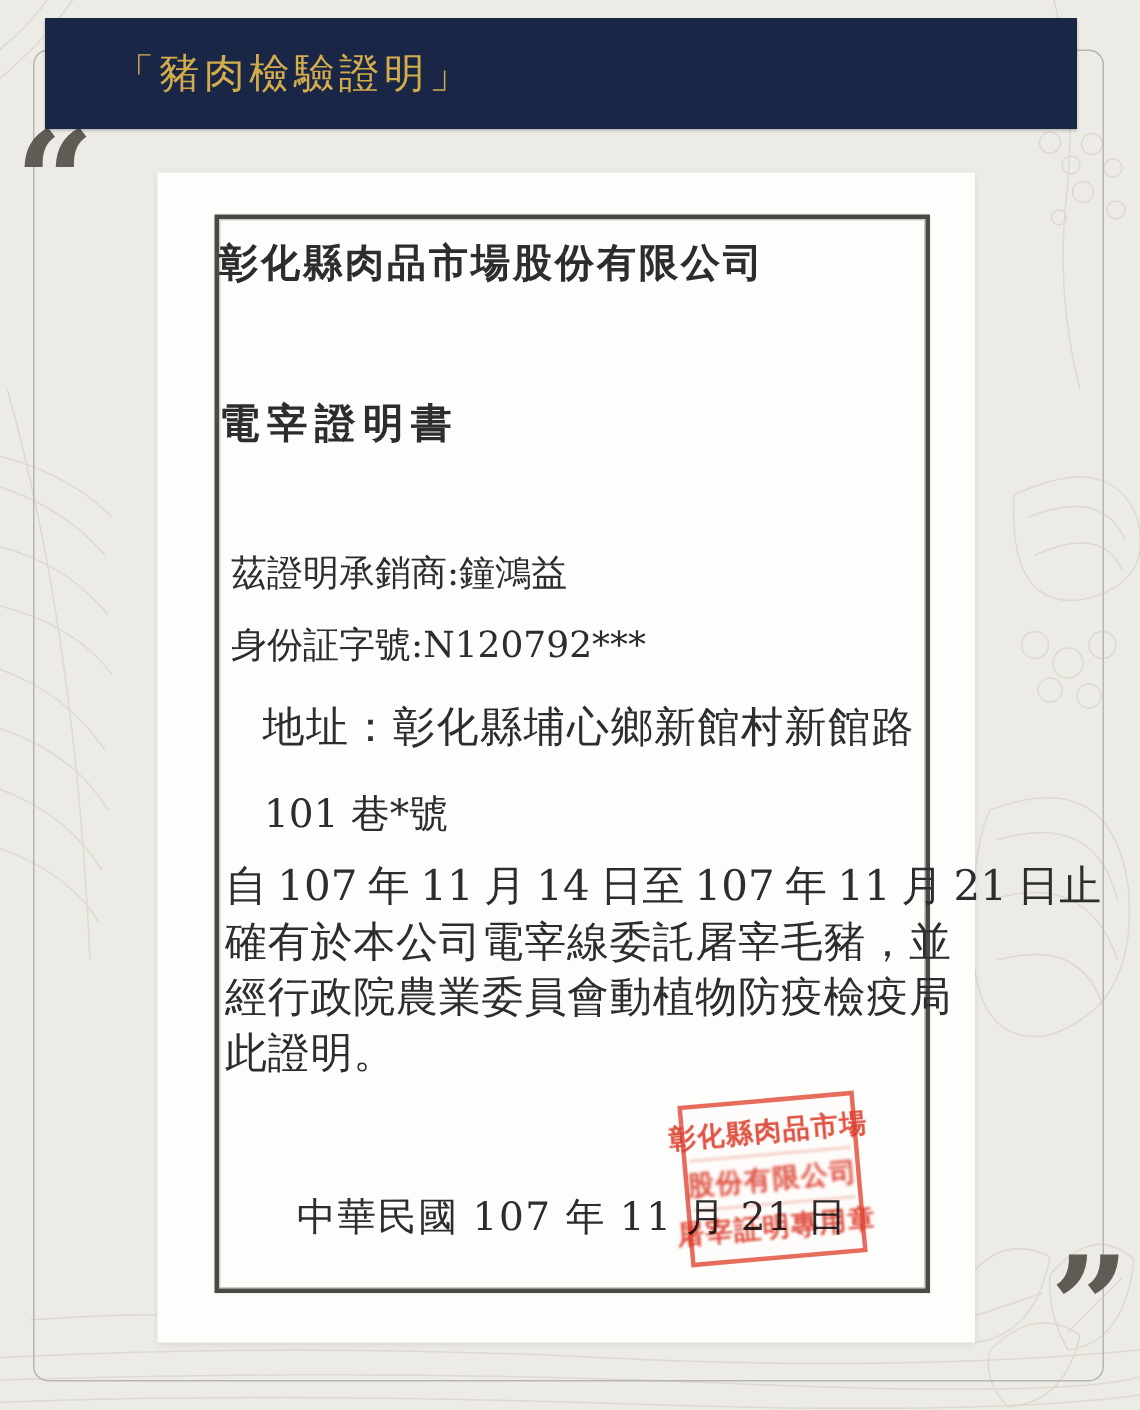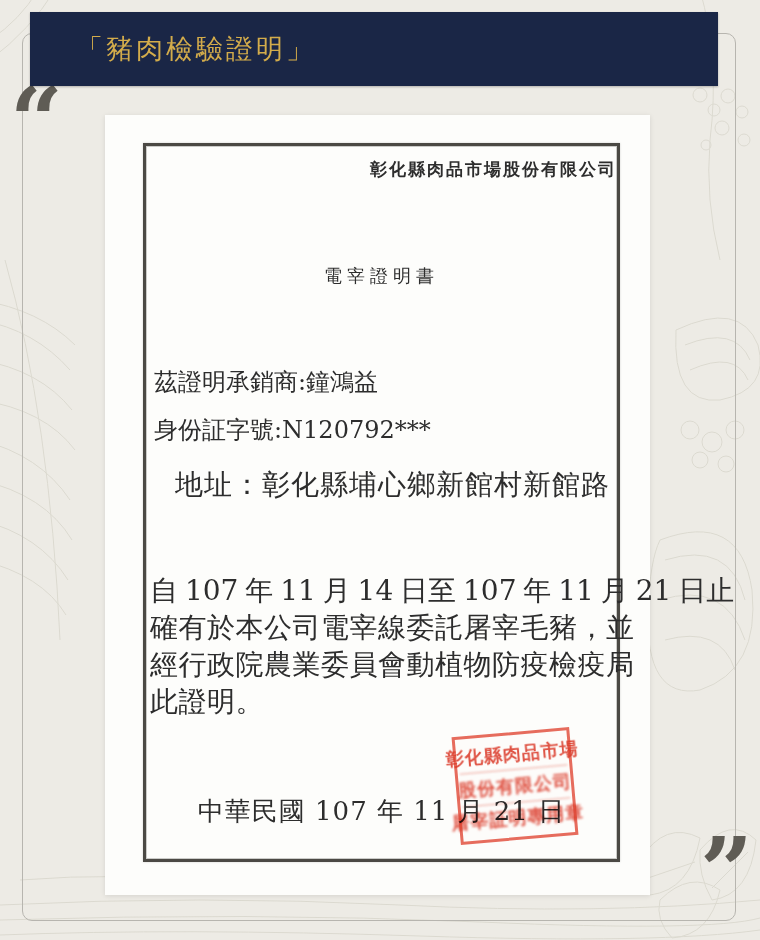--- a/index.html
+++ b/index.html
@@ -51,25 +51,25 @@
 
   
   .certificate {
     position:absolute; left:143px; top:143px; width:477px; height:719px;
     border:3px solid #4b4944; background:#fdfdfb; z-index:3;
     box-shadow:inset 0 0 0 1px rgba(90,88,82,.30), 0 0 2px rgba(0,0,0,.18);
     color:#2d2d2d;
   }
   .cert-company {
     position:absolute; top:12px; left:0; width:100%;
-    text-align:right; font-size:17px; letter-spacing:2px; font-weight:600;
+    text-align:left; font-size:26px; letter-spacing:2px; font-weight:600;
   }
   .cert-doctitle {
     position:absolute; top:118px; left:0; width:100%;
-    text-align:center; font-size:18px; letter-spacing:5px; font-weight:400;
+    font-size:27px; letter-spacing:5px; font-weight:700;
   }
   .cert-line { position:absolute; white-space:nowrap;text-align:center; }
   .cert-dealer   { top:220px; left:8px;  font-size:24px; }
   .cert-id       { top:268px; left:8px;  font-size:24px; }
   .cert-addr1    { top:320px; left:5px;  font-size:28px; letter-spacing:1px;margin-left:24px; }
   .cert-addr2    { top:379px; left:30px; font-size:26px; }
   .cert-body {
     position:absolute; top:426px; left:4px; width:468px;
     font-size:28px; line-height:37px; letter-spacing:0.5px;
   }
@@ -165,20 +165,21 @@
 
   <div class="scan-card"></div>
 
   <div class="certificate">
     <div class="cert-company">彰化縣肉品市場股份有限公司</div>
     <div class="cert-doctitle">電宰證明書</div>
 
     <div class="cert-line cert-dealer">茲證明承銷商:鐘鴻益</div>
     <div class="cert-line cert-id">身份証字號:N120792***</div>
     <div class="cert-line cert-addr1">地址：彰化縣埔心鄉新館村新館路</div>
+    <div class="cert-line cert-addr2">101 巷*號</div>
 
     <div class="cert-body">
       <div class="tight">自 107 年 11 月 14 日至 107 年 11 月 21 日止</div>
       <div>確有於本公司電宰線委託屠宰毛豬，並</div>
       <div>經行政院農業委員會動植物防疫檢疫局</div>
       <div>此證明。</div>
     </div>
 
     <div class="cert-date">中華民國 107 年 11 月 21 日</div>
 

